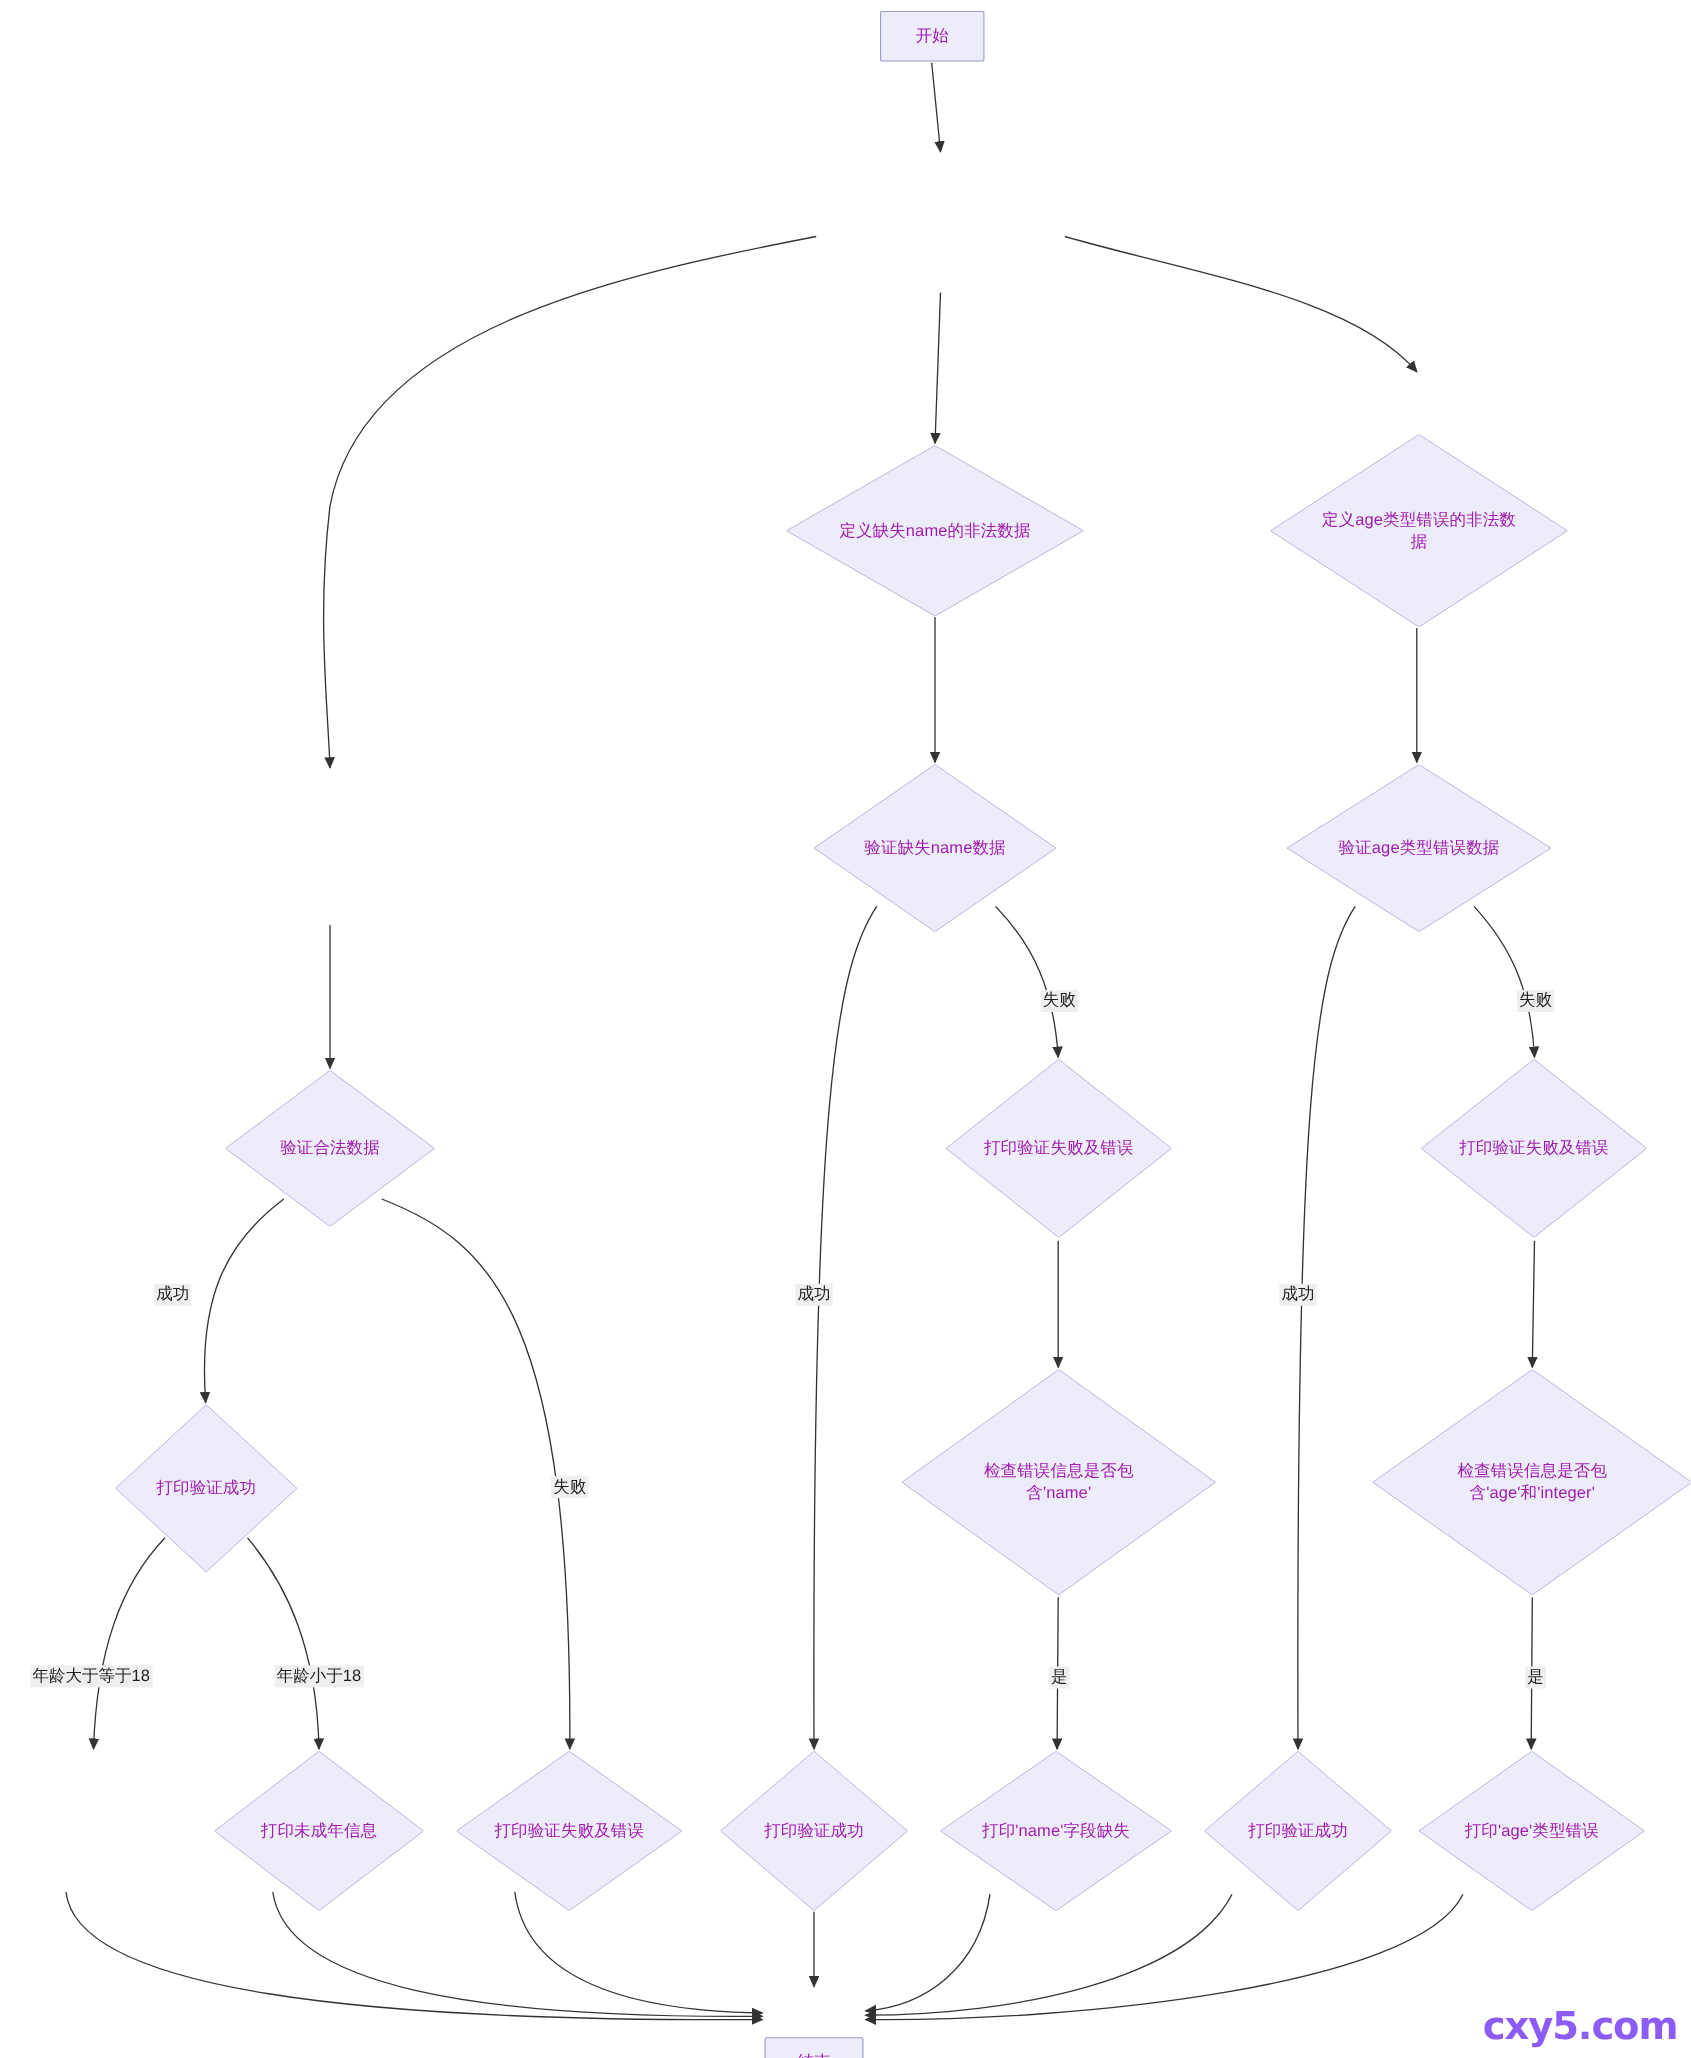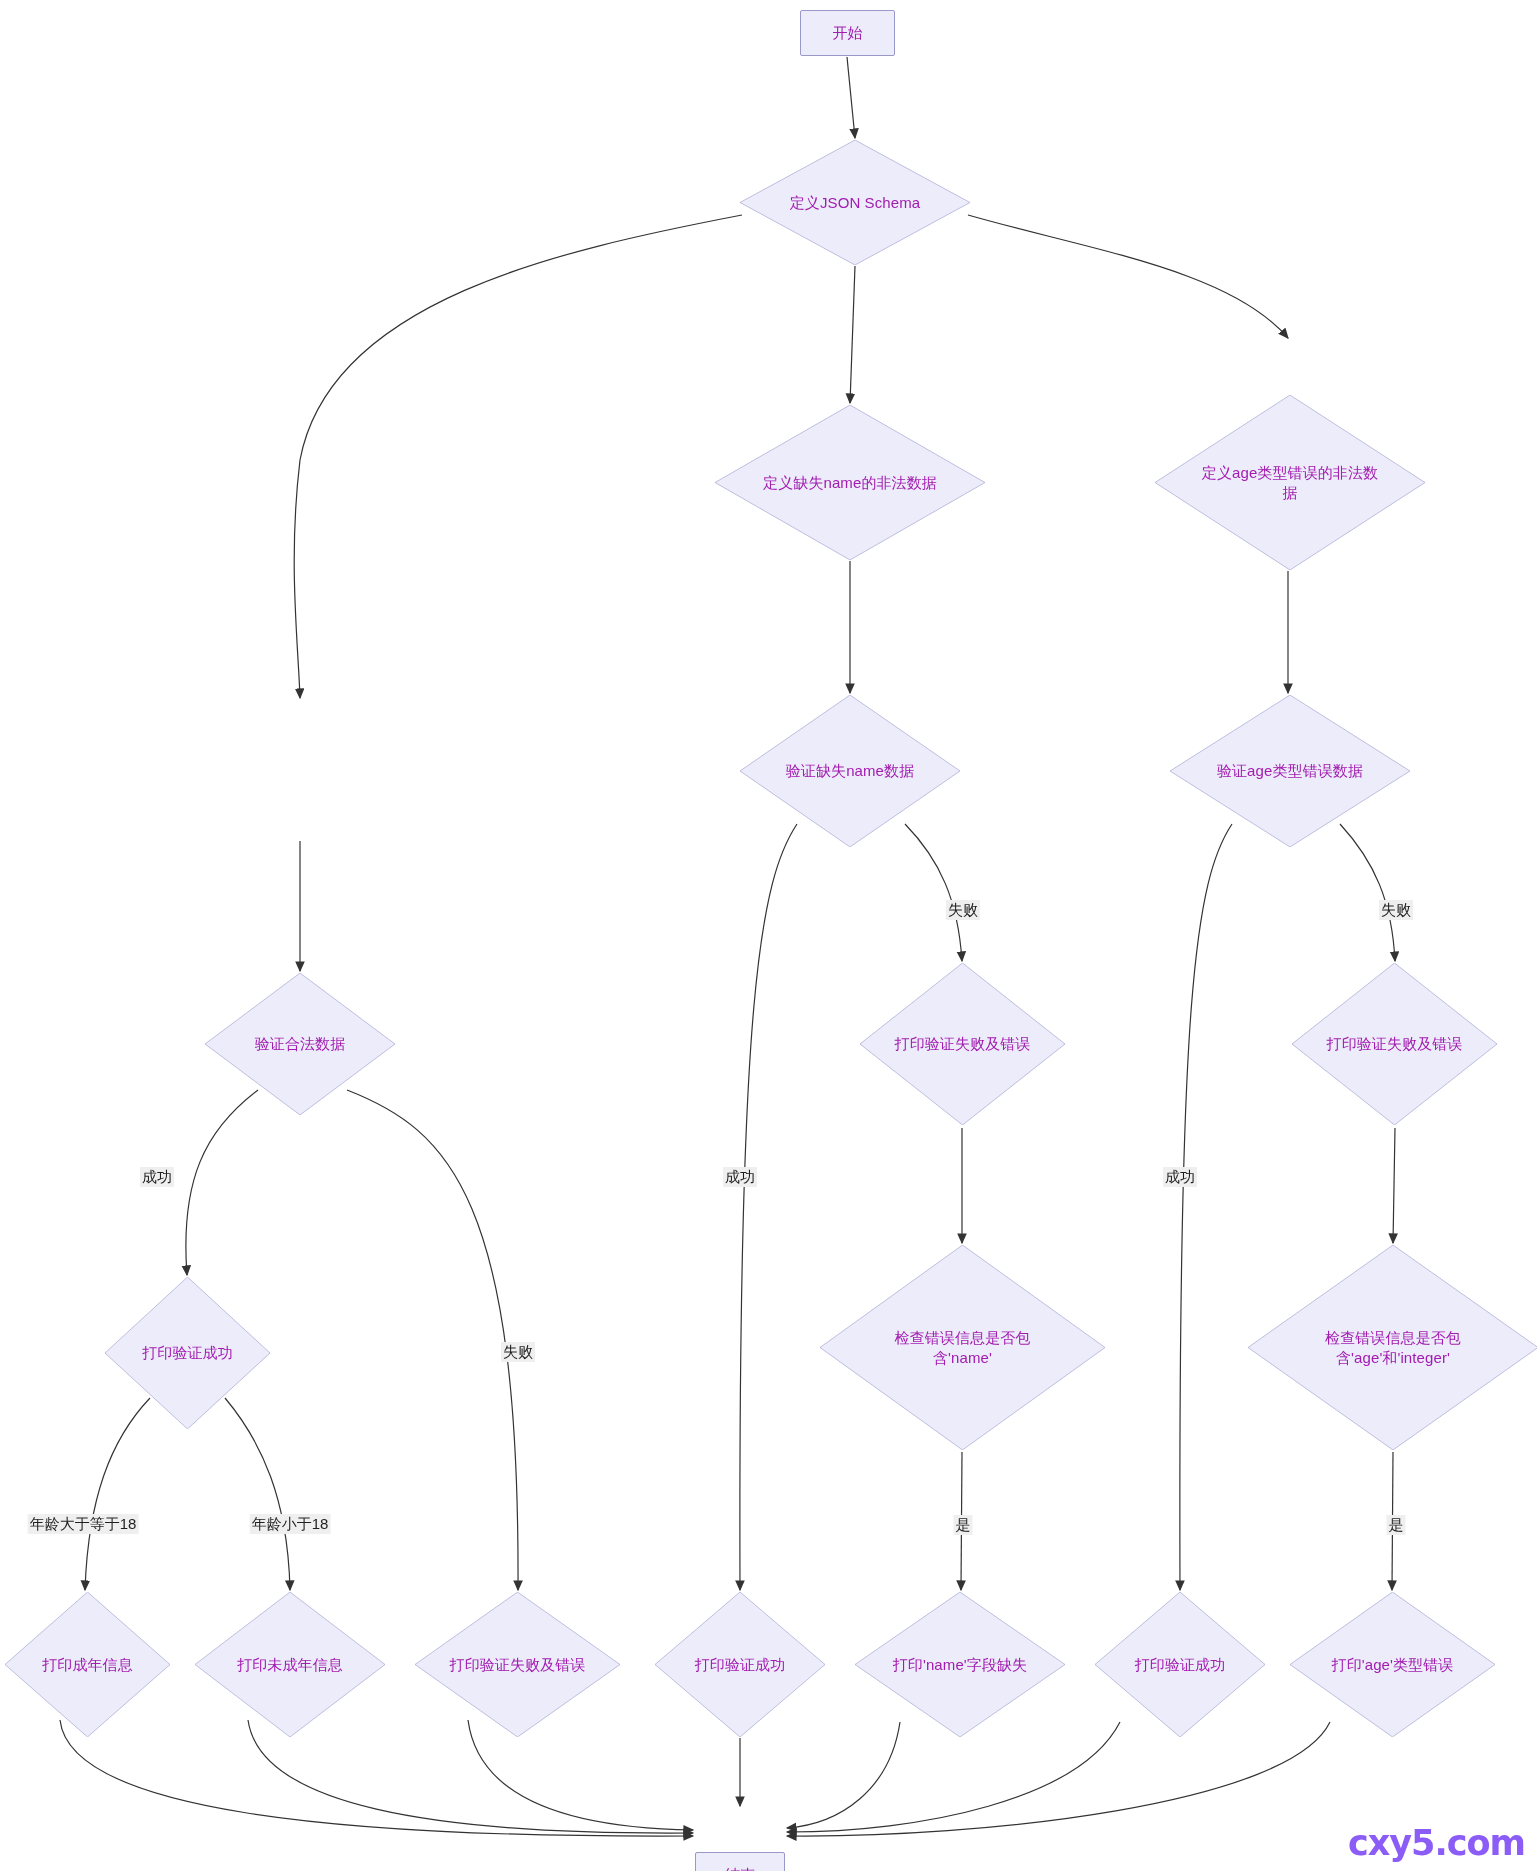--- a/index.html
+++ b/index.html
@@ -139,26 +139,20 @@
       <path d="M900,1722 C890,1790 840,1824 787,1828"></path>
       <path d="M1120,1722 C1080,1800 920,1832 787,1832"></path>
       <path d="M1330,1722 C1290,1805 980,1838 787,1836"></path>
     </g>
   </svg>
 
   <div class="node node-rect" style="left:800px; top:10px; width:95px; height:46px;">
     <span>开始</span>
   </div>
 
-  <div class="node node-diamond" style="left:740px; top:140px; width:230px; height:125px;">
-    <svg class="diamond-shape" viewBox="0 0 100 100" preserveAspectRatio="none">
-      <polygon points="50,0 100,50 50,100 0,50" fill="#ececfb" stroke="#9999c9" stroke-width="0.6" vector-effect="non-scaling-stroke"></polygon>
-    </svg>
-    <span class="diamond-label">定义JSON Schema</span>
-  </div>
 
 
   <div class="node node-diamond" style="left:715px; top:405px; width:270px; height:155px;">
     <svg class="diamond-shape" viewBox="0 0 100 100" preserveAspectRatio="none">
       <polygon points="50,0 100,50 50,100 0,50" fill="#ececfb" stroke="#9999c9" stroke-width="0.6" vector-effect="non-scaling-stroke"></polygon>
     </svg>
     <span class="diamond-label">定义缺失name的非法数据</span>
   </div>
 
   <div class="node node-diamond" style="left:1155px; top:395px; width:270px; height:175px;">
@@ -220,26 +214,20 @@
   </div>
 
   <div class="node node-diamond" style="left:1248px; top:1245px; width:290px; height:205px;">
     <svg class="diamond-shape" viewBox="0 0 100 100" preserveAspectRatio="none">
       <polygon points="50,0 100,50 50,100 0,50" fill="#ececfb" stroke="#9999c9" stroke-width="0.6" vector-effect="non-scaling-stroke"></polygon>
     </svg>
     <span class="diamond-label">检查错误信息是否包
 含'age'和'integer'</span>
   </div>
 
-  <div class="node node-diamond" style="left:5px; top:1592px; width:165px; height:145px;">
-    <svg class="diamond-shape" viewBox="0 0 100 100" preserveAspectRatio="none">
-      <polygon points="50,0 100,50 50,100 0,50" fill="#ececfb" stroke="#9999c9" stroke-width="0.6" vector-effect="non-scaling-stroke"></polygon>
-    </svg>
-    <span class="diamond-label">打印成年信息</span>
-  </div>
 
   <div class="node node-diamond" style="left:195px; top:1592px; width:190px; height:145px;align-items:center;">
     <svg class="diamond-shape" viewBox="0 0 100 100" preserveAspectRatio="none">
       <polygon points="50,0 100,50 50,100 0,50" fill="#ececfb" stroke="#9999c9" stroke-width="0.6" vector-effect="non-scaling-stroke"></polygon>
     </svg>
     <span class="diamond-label">打印未成年信息</span>
   </div>
 
   <div class="node node-diamond" style="left:415px; top:1592px; width:205px; height:145px;">
     <svg class="diamond-shape" viewBox="0 0 100 100" preserveAspectRatio="none">

